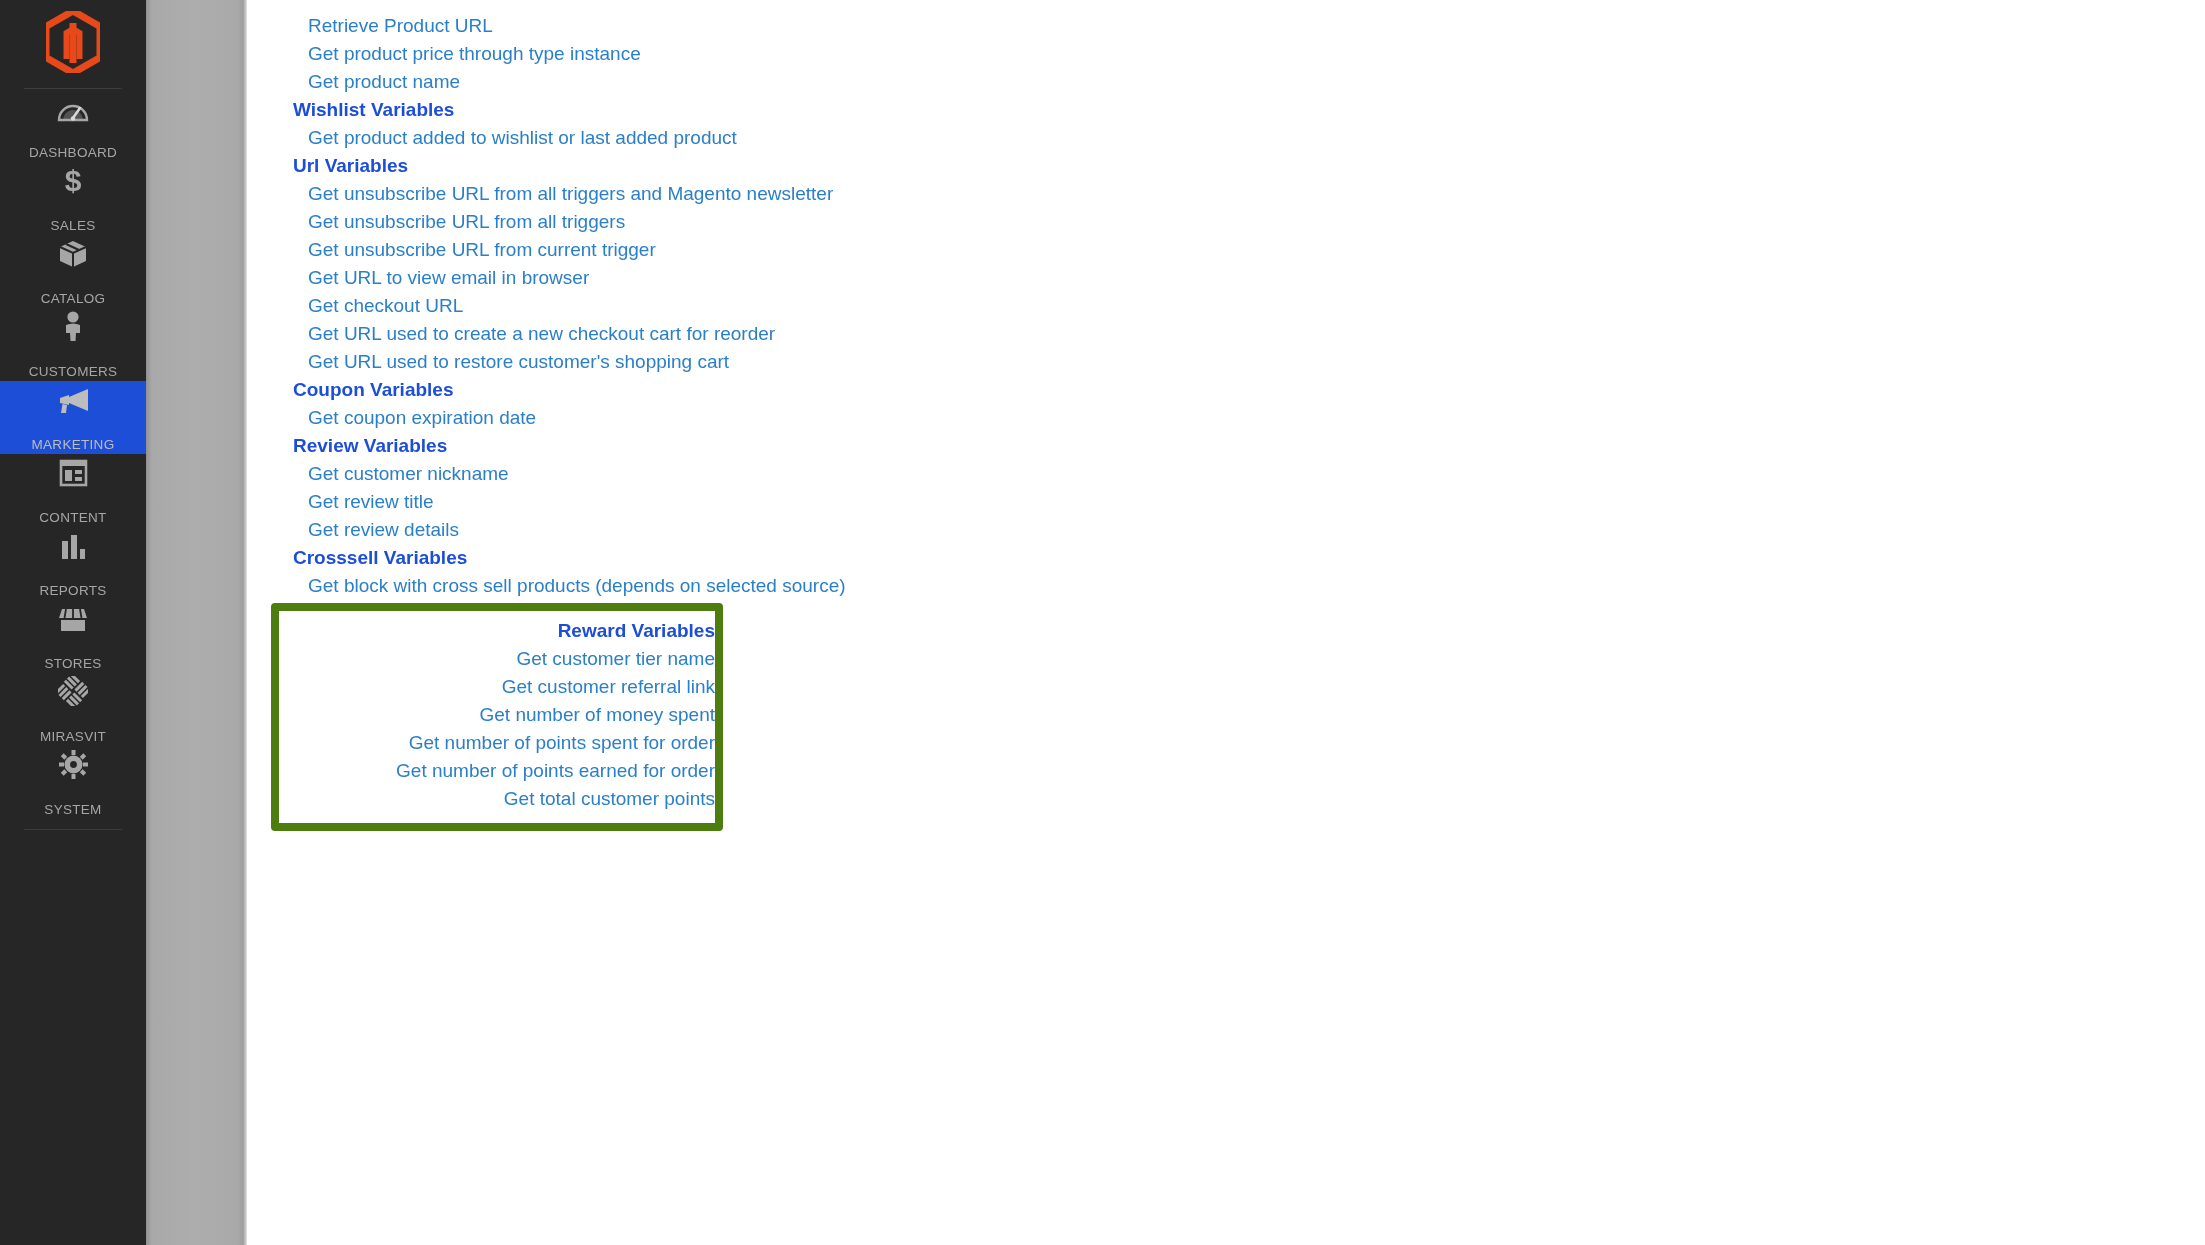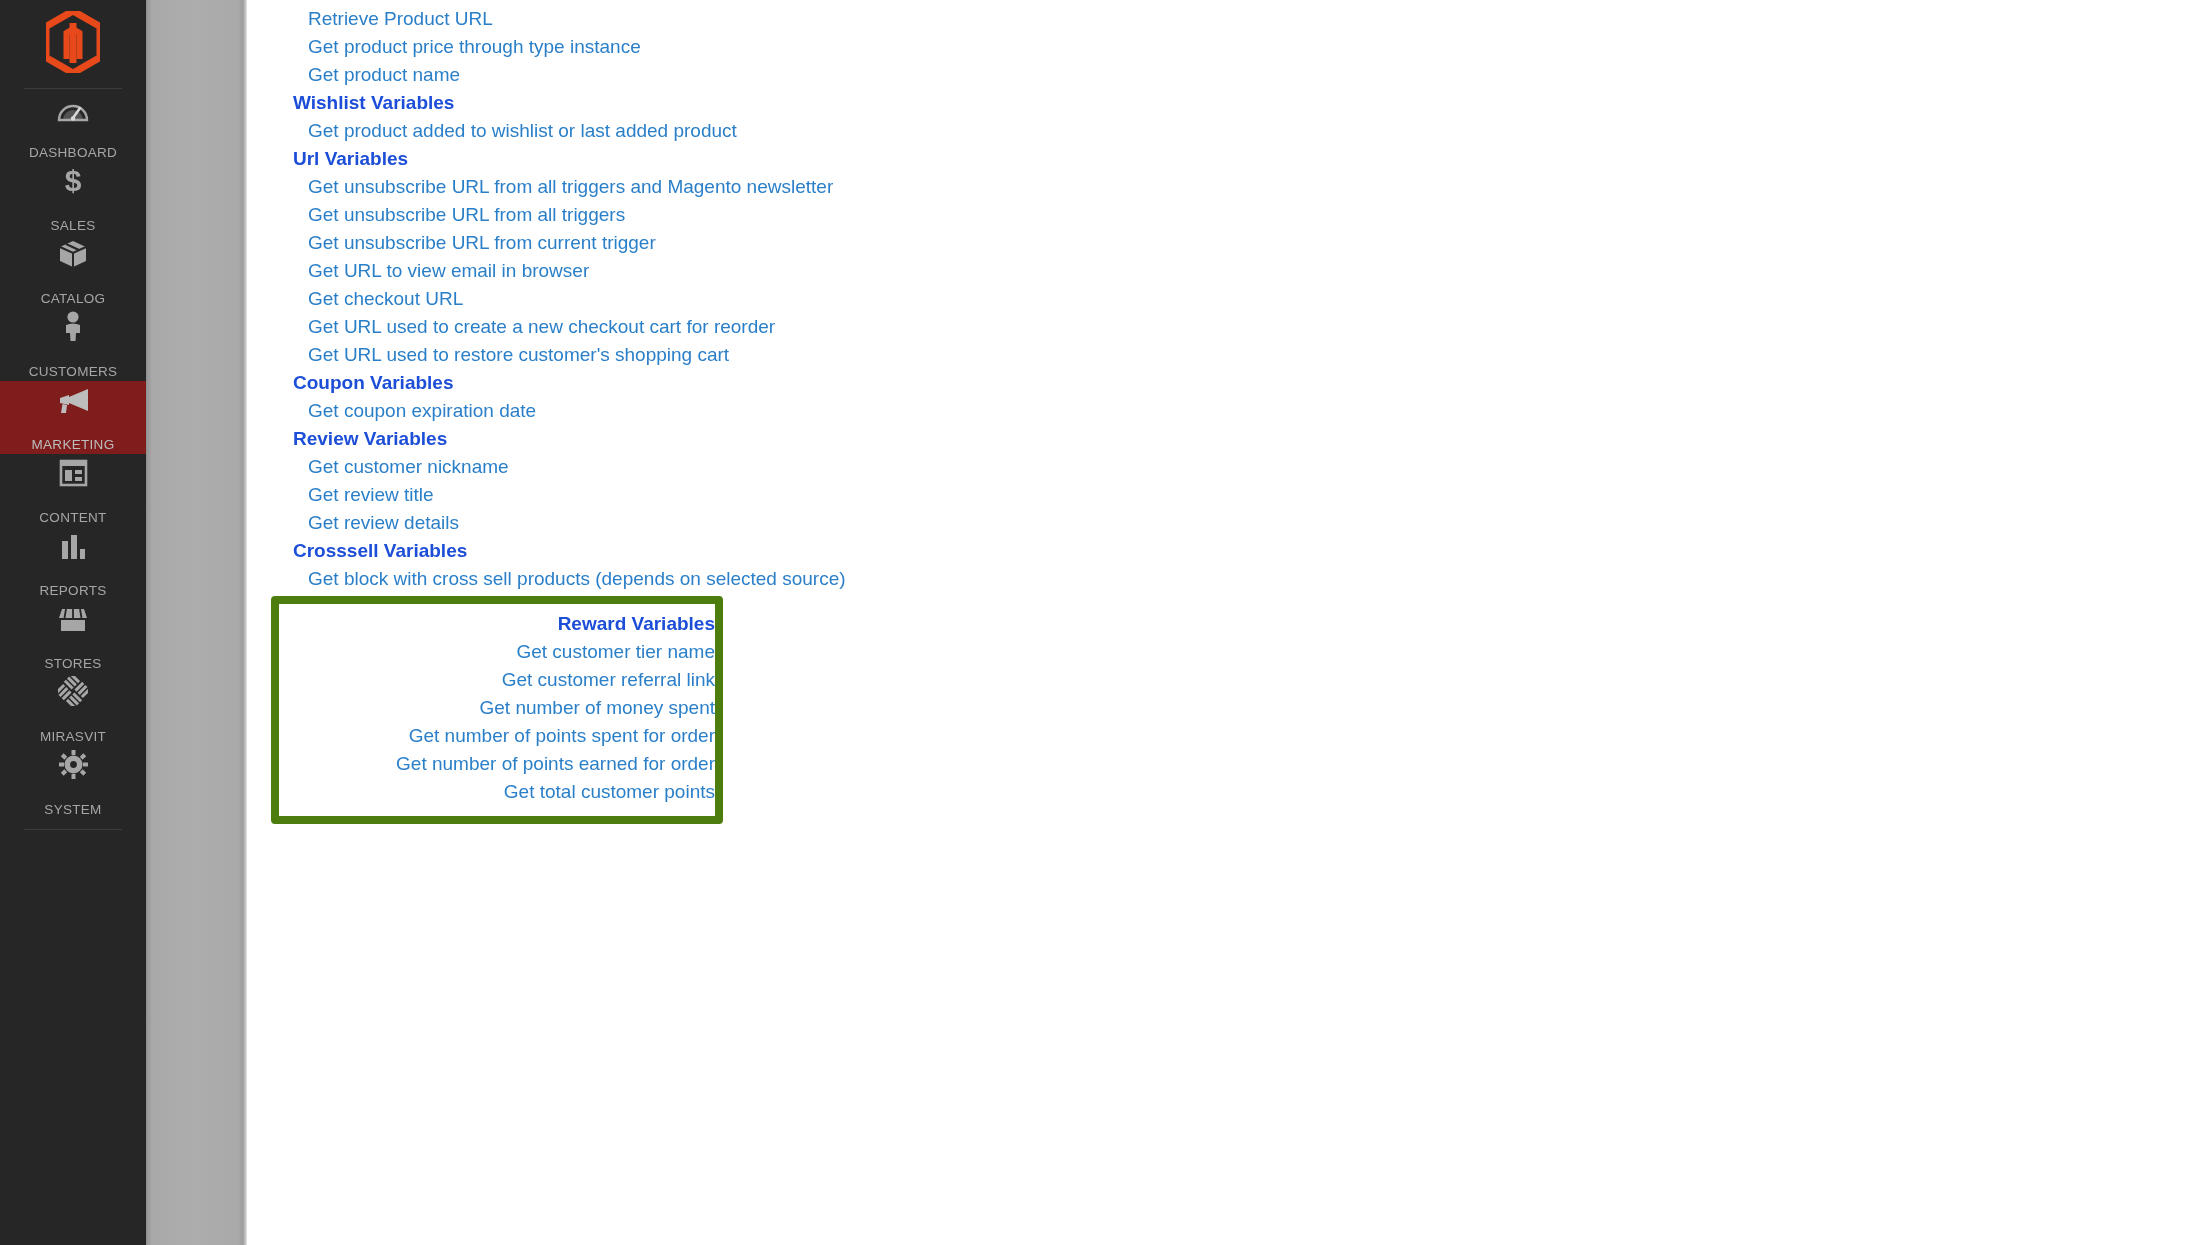--- a/index.html
+++ b/index.html
@@ -47,21 +47,21 @@
 
   .nav-item {
     height: 73px;
     display: flex;
     flex-direction: column;
     align-items: center;
     justify-content: center;
     text-decoration: none;
     cursor: pointer;
   }
-  .nav-item.active { background: #7f1d1d; }
+  .nav-item.active { background: #1d4ed8; }
 
   .nav-icon {
     height: 30px;
     display: flex;
     align-items: flex-end;
     justify-content: center;
   }
   .nav-icon svg { display: block; }
 
   .nav-label {
@@ -88,21 +88,21 @@
   }
 
   
   #content {
     position: absolute;
     left: 247px;
     top: 0;
     width: 1958px;
     height: 1013px;
     background: #ffffff;
-    padding-top: 5px;
+    padding-top: 12px;
   }
 
   .group-title {
     font-size: 19px;
     font-weight: bold;
     color: #1d4ed8;
     line-height: 28px;
     padding: 0 0 0 46px;
     margin: 0;
     white-space: nowrap;

